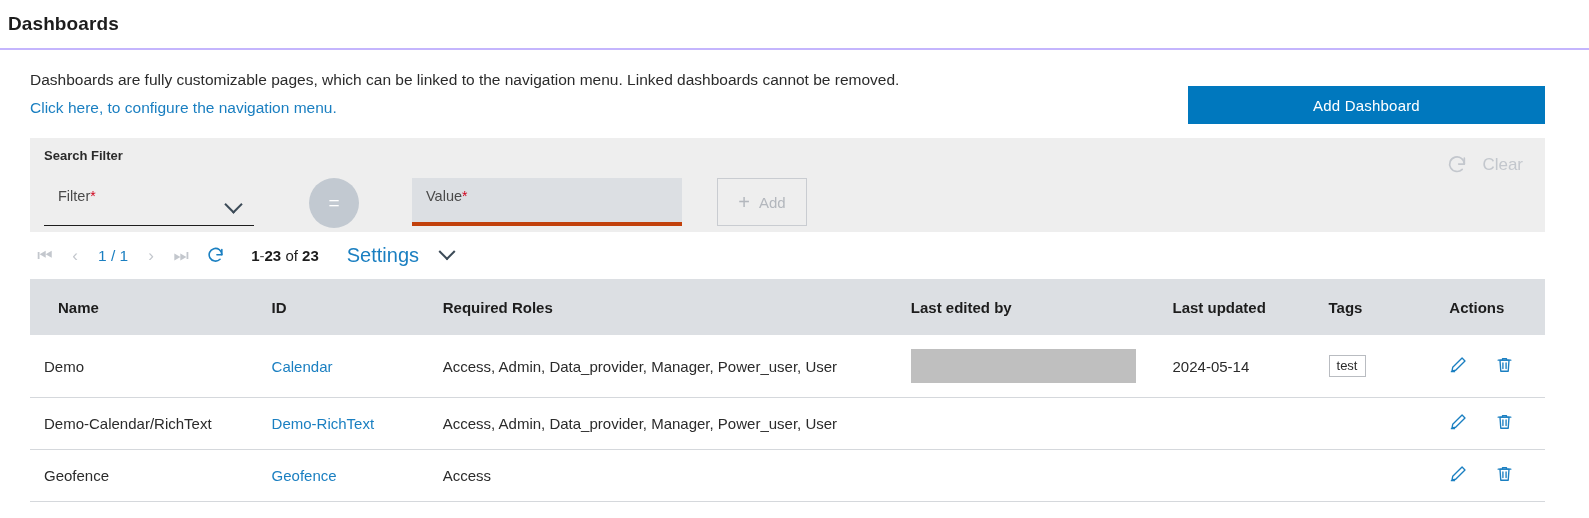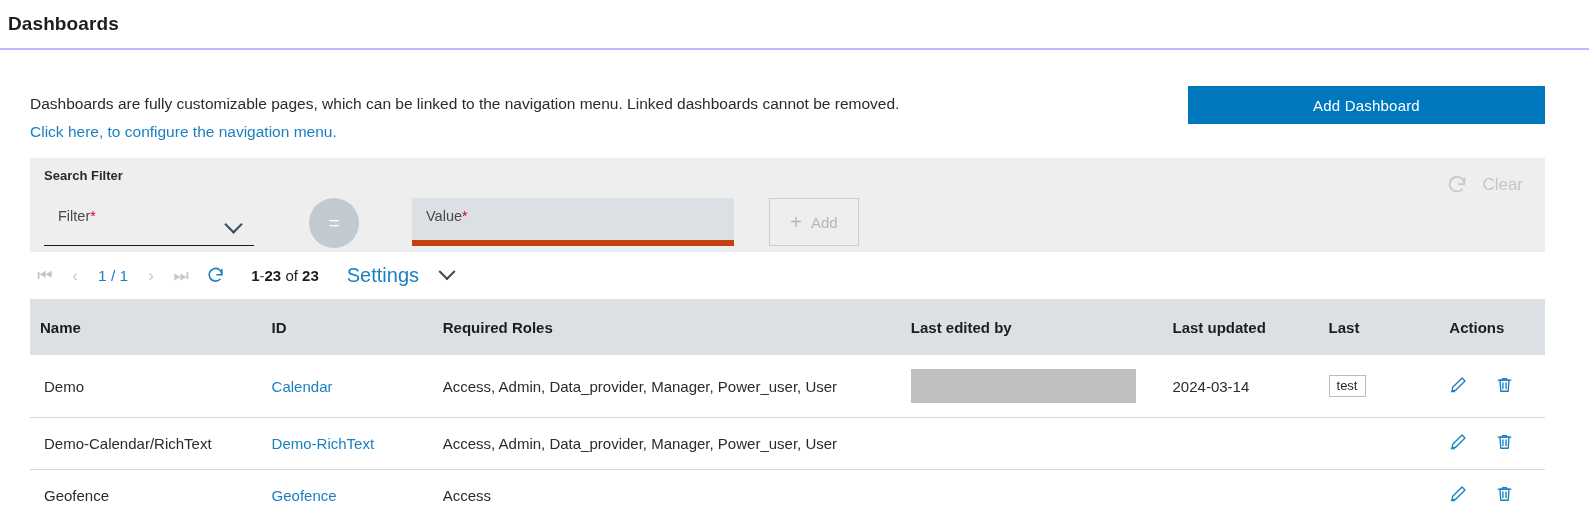--- a/index.html
+++ b/index.html
@@ -28,21 +28,21 @@
     letter-spacing: .1px;
   }
 
   
   .intro-wrap {
     display: flex;
     align-items: flex-start;
     padding: 16px 44px 10px 30px;
     gap: 20px;
   }
-  .intro-text { flex: 1 1 auto; padding-top: 2px; margin-top: 24px; }
+  .intro-text { flex: 1 1 auto; padding-top: 2px; }
   .intro-line {
     font-size: 15.5px;
     color: #2b2b2b;
     line-height: 24px;
   }
   .intro-link {
     display: inline-block;
     margin-top: 4px;
     font-size: 15.5px;
     line-height: 24px;
@@ -121,24 +121,24 @@
     flex: 0 0 auto;
   }
   .eq-glyph {
     color: #ffffff;
     font-size: 19px;
     line-height: 1;
     font-weight: normal;
     margin-top: -2px;
   }
   .field-value {
-    width: 322px;
+    width: 270px;
     height: 48px;
     background: #dcdfe3;
-    border-bottom: 6px solid #c2410c;
+    border-bottom: 4px solid #c2410c;
     position: relative;
     cursor: text;
   }
   .add-filter-btn {
     width: 90px; height: 48px;
     margin-left: 18px;
     border: 1px solid #c9ccd1;
     background: transparent;
     color: #b3b7bd;
     font-size: 15px;
@@ -218,21 +218,21 @@
   table.grid thead th {
     background: #dcdfe3;
     text-align: left;
     font-size: 15px;
     font-weight: bold;
     color: #1d1d1d;
     padding: 14px 0 14px 0;
     vertical-align: middle;
     height: 56px;
   }
-  table.grid thead th.first { padding-left: 10px; }
+  table.grid thead th.first { padding-left: 28px; }
   table.grid tbody td {
     font-size: 15px;
     color: #2b2b2b;
     padding: 14px 0;
     border-bottom: 1px solid #d5d8dc;
     vertical-align: middle;
     line-height: 19px;
   }
   table.grid tbody td.first { padding-left: 14px; }
   .cell-link { color: #1a7fc1; text-decoration: none; cursor: pointer; }
@@ -341,36 +341,36 @@
 
 <div class="tbl-wrap">
   <table class="grid">
     <thead>
       <tr>
         <th class="first col-name">Name</th>
         <th class="col-id">ID</th>
         <th class="col-roles">Required Roles</th>
         <th class="col-edited">Last edited by</th>
         <th class="col-updated">Last updated</th>
-        <th class="col-tags">Last</th>
+        <th class="col-tags">Tags</th>
         <th class="col-actions">Actions</th>
       </tr>
     </thead>
     <tbody>
 
       <tr>
         <td class="first">Demo</td>
         <td>
           <a class="cell-link">Calendar</a>
         </td>
         <td>Access, Admin, Data_provider, Manager, Power_user, User</td>
         <td>
           <span class="redaction"></span>
         </td>
-        <td>2024-03-14</td>
+        <td>2024-05-14</td>
         <td>
           <span class="tag-chip">test</span>
         </td>
         <td class="actions-cell">
           <span class="act-icon">
             <svg width="19" height="19" viewBox="0 0 24 24" fill="none" stroke="#1a7fc1" stroke-width="1.7">
               <path d="M16.5 3.8l3.7 3.7L8.4 19.3l-4.6.9.9-4.6z" stroke-linejoin="round"></path>
               <path d="M3 21h4" stroke-linecap="round"></path>
             </svg>
           </span>

